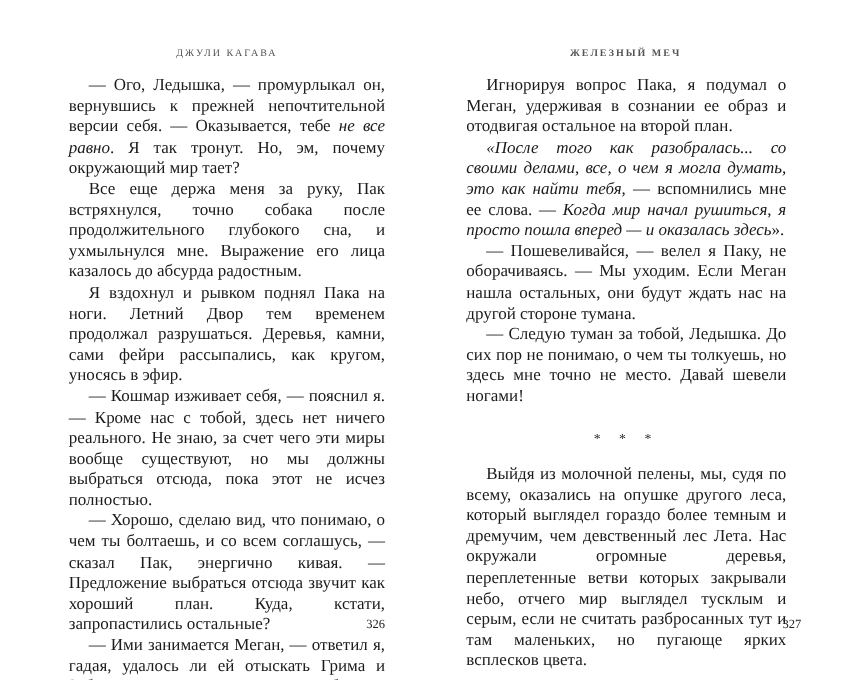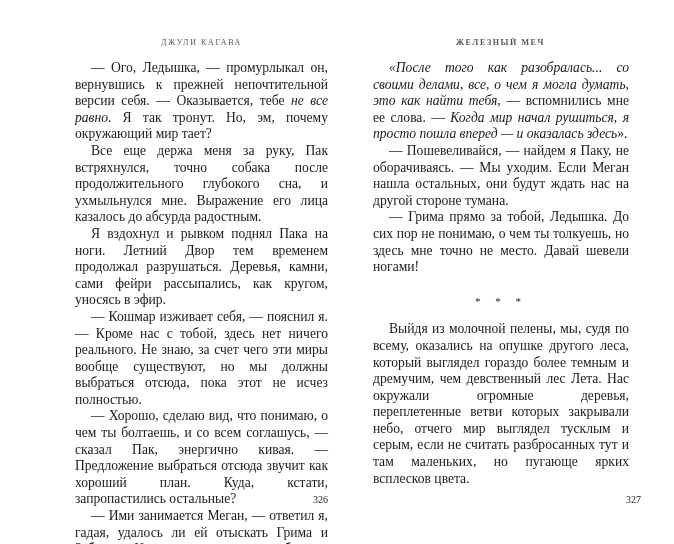--- a/index.html
+++ b/index.html
@@ -1,19 +1,19 @@
 <!DOCTYPE html>
 <html><head>
 <meta charset="utf-8">
 <style>
   html, body { margin:0; padding:0; background:#ffffff; }
   body { width:674px; height:544px; position:relative; overflow:hidden;
          font-family:"Liberation Serif", "DejaVu Serif", serif; color:#1a1a1a; }
   .page { position:absolute; top:0; height:544px; }
-  .page.left { left:0; width:337px;margin-left:20px; }
+  .page.left { left:0; width:337px; }
   .page.right { left:337px; width:337px; }
   .running-head { position:absolute; top:38px; left:0; right:0; text-align:center;
          font-size:8px; letter-spacing:1.6px; color:#555; text-transform:uppercase; }
   .page.left .running-head { left:55px; width:253px; right:auto; }
   .page.right .running-head { left:36px; width:255px; right:auto;font-weight:bold; }
   .text { position:absolute; top:60px; font-size:13.6px; line-height:16.6px;
           text-align:justify; hyphens:manual; }
   .page.left .text { left:55px; width:253px; }
   .page.right .text { left:36px; width:256px; }
   .text p { margin:0; text-indent:16px; }
@@ -38,23 +38,24 @@
       <p><span>— Хорошо, сделаю вид, что понимаю, о чем ты болтаешь, и со всем соглашусь, — сказал Пак, энергично кивая. — Предложение выбраться отсюда звучит как хороший план. Куда, кстати, запропастились остальные?</span></p>
       <p><span>— Ими занимается Меган, — ответил я, гадая, удалось ли ей отыскать Грима и Забытую. Нам еще предстояло разобраться с Сумеречными фейри и ритуальным кругом, но я не хотел даже думать об этом, пока мы снова не окажемся вместе. — Мы договорились, что встретимся, когда всех найдем.</span></p>
     </div>
   <div class="folio">326</div>
 </div>
 
 <div class="page right">
   <div class="running-head">Железный меч</div>
   <div class="text">
     <div>
+        <p><span>Игнорируя вопрос Пака, я подумал о Меган, удерживая в сознании ее образ и отодвигая остальное на второй план.</span></p>
         <p><em>«После того как разобралась... со своими делами, все, о чем я могла думать, это как найти тебя,</em><span> — вспомнились мне ее слова. — </span><em>Когда мир начал рушиться, я просто пошла вперед — и оказалась здесь</em><span>».</span></p>
-        <p><span>— Пошевеливайся, — найдем я Паку, не оборачиваясь. — Мы уходим. Если Меган нашла остальных, они будут ждать нас на другой стороне тумана.</span></p>
-        <p><span>— Грима прямо за тобой, Ледышка. До сих пор не понимаю, о чем ты толкуешь, но здесь мне точно не место. Давай шевели ногами!</span></p>
+        <p><span>— Пошевеливайся, — велел я Паку, не оборачиваясь. — Мы уходим. Если Меган нашла остальных, они будут ждать нас на другой стороне тумана.</span></p>
+        <p><span>— Следую туман за тобой, Ледышка. До сих пор не понимаю, о чем ты толкуешь, но здесь мне точно не место. Давай шевели ногами!</span></p>
       </div>
     <p class="sep">* * *</p>
     <div>
         <p><span>Выйдя из молочной пелены, мы, судя по всему, оказались на опушке другого леса, который выглядел гораздо более темным и дремучим, чем девственный лес Лета. Нас окружали огромные деревья, переплетенные ветви которых закрывали небо, отчего мир выглядел тусклым и серым, если не считать разбросанных тут и там маленьких, но пугающе ярких всплесков цвета.</span></p>
       </div>
   </div>
   <div class="folio">327</div>
 </div>
 
 </body></html>

